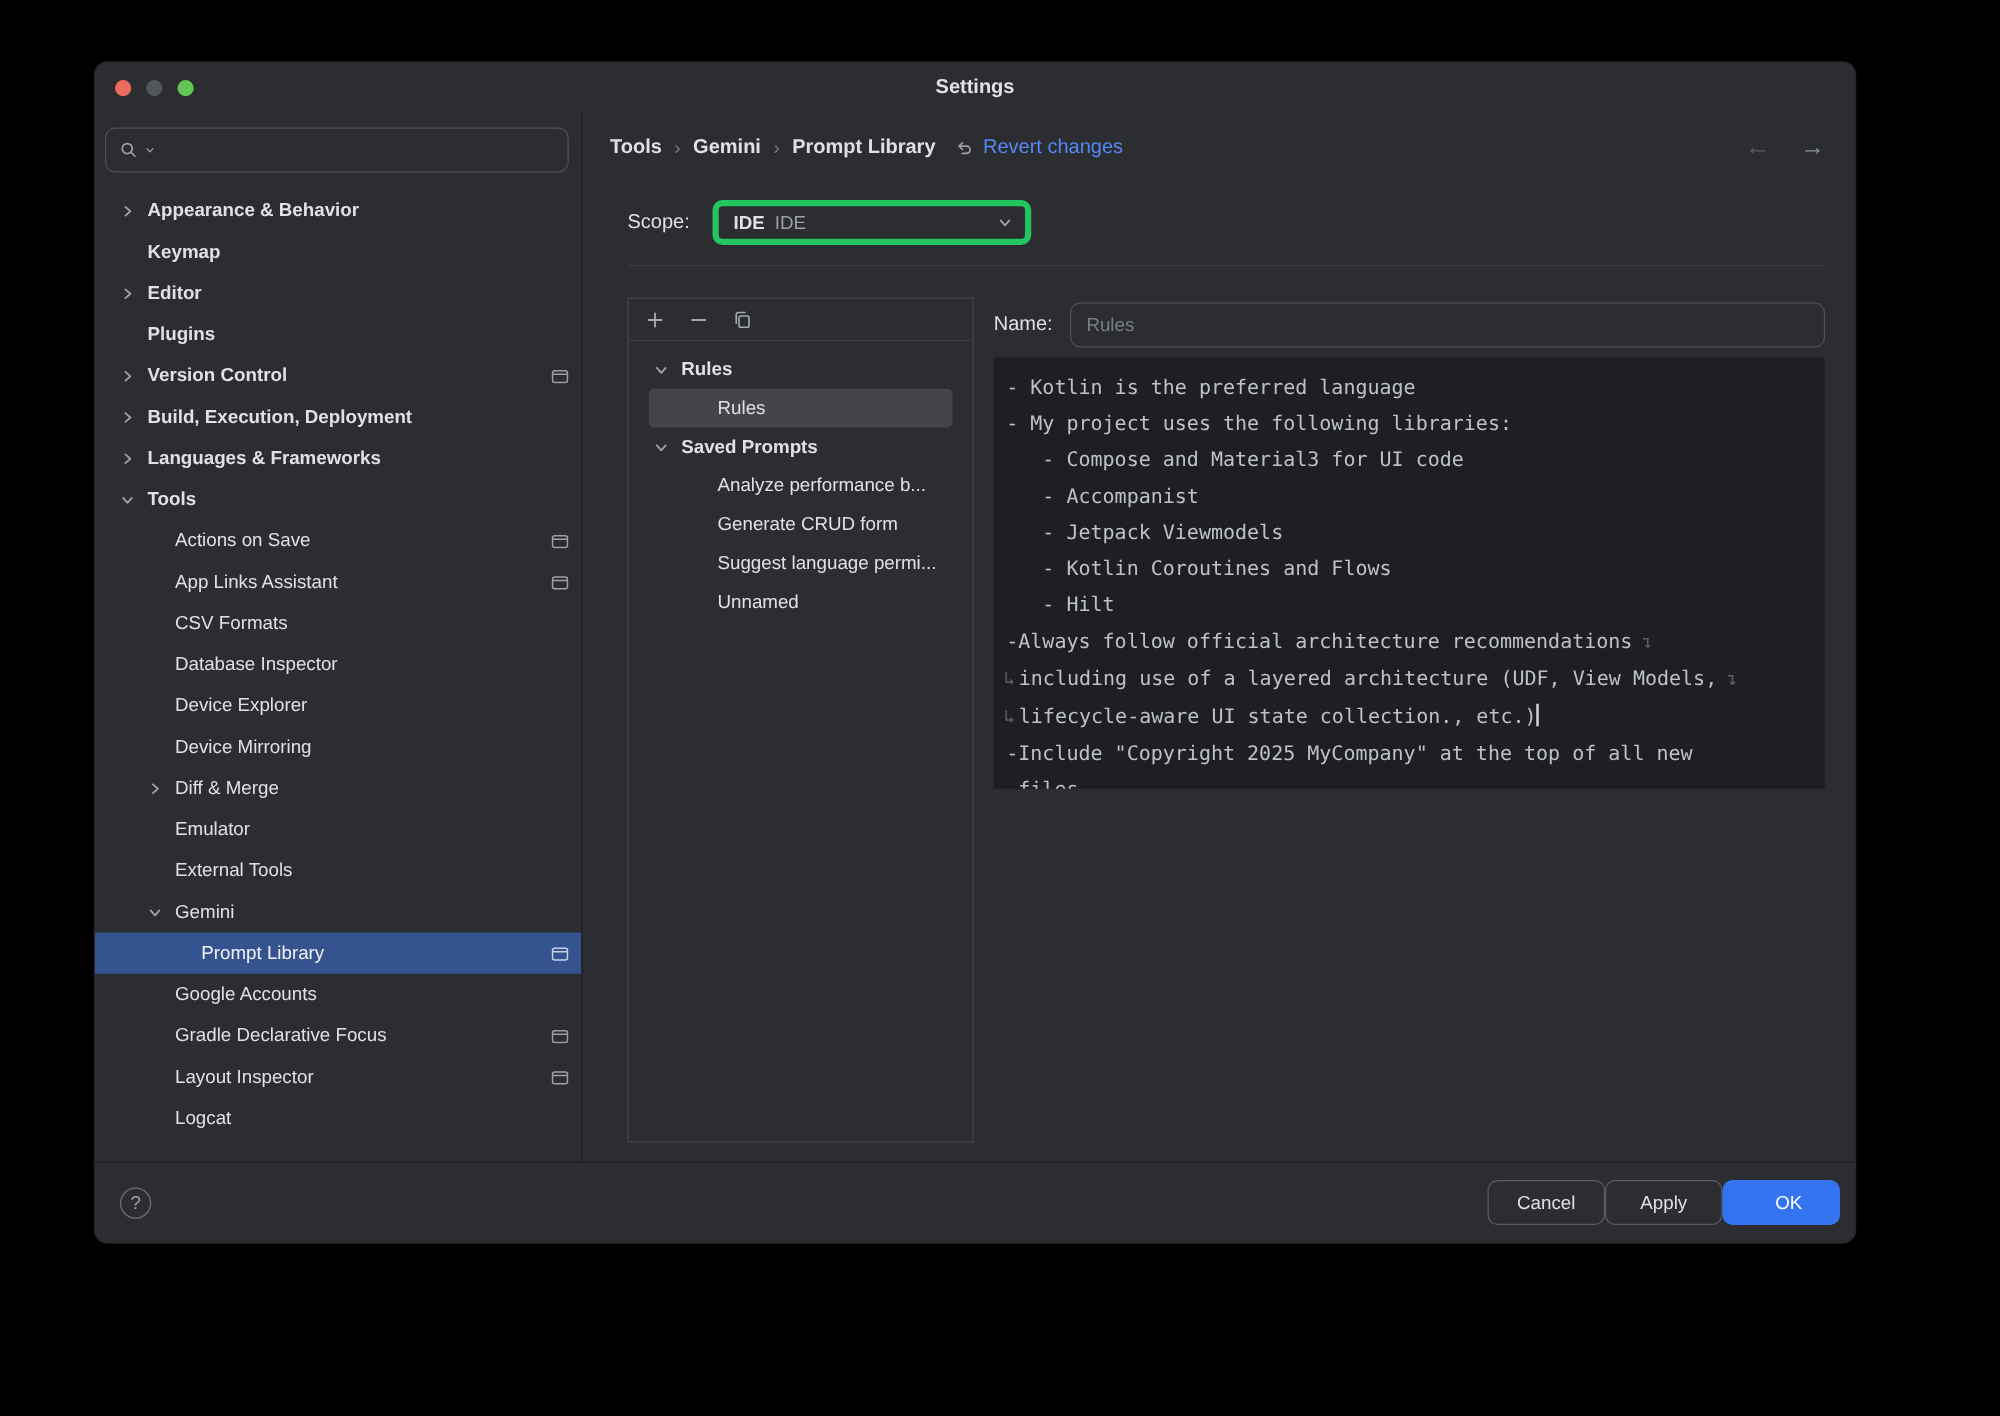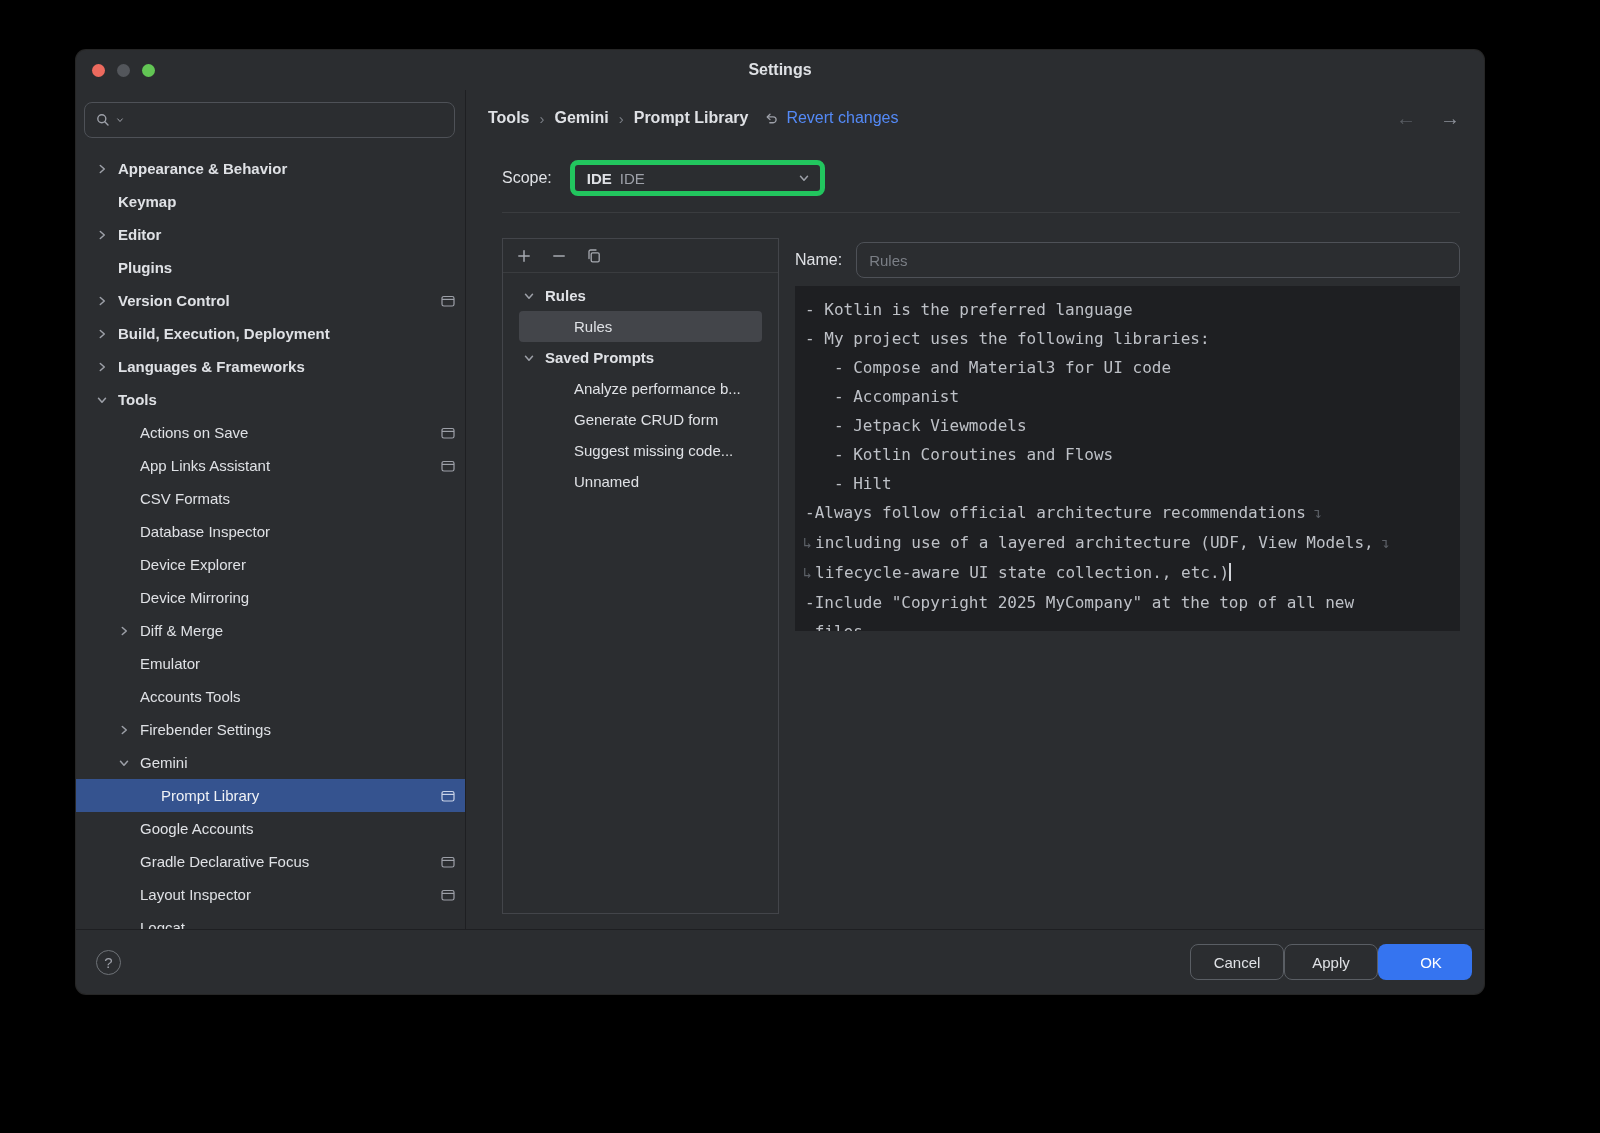--- a/index.html
+++ b/index.html
@@ -263,29 +263,21 @@
               </svg>
             </span>
             <span class="lbl">Diff &amp; Merge</span>
           </div>
         <div class="srow l1">
             <span class="chev"></span>
             <span class="lbl">Emulator</span>
           </div>
         <div class="srow l1">
             <span class="chev"></span>
-            <span class="lbl">Accounts Tools</span>
-          </div>
-        <div class="srow l1">
-            <span class="chev">
-              <svg width="12" height="12">
-                <use href="#i-chev-r"></use>
-              </svg>
-            </span>
-            <span class="lbl">Firebender Settings</span>
+            <span class="lbl">External Tools</span>
           </div>
         <div class="srow l1">
             <span class="chev">
               <svg width="12" height="12">
                 <use href="#i-chev-d"></use>
               </svg>
             </span>
             <span class="lbl">Gemini</span>
           </div>
         <div class="srow l2 selected">
@@ -406,21 +398,21 @@
                 </span>
                 <span>Saved Prompts</span>
               </div>
             <div class="prow child">
                 <span>Analyze performance b...</span>
               </div>
             <div class="prow child">
                 <span>Generate CRUD form</span>
               </div>
             <div class="prow child">
-                <span>Suggest missing code...</span>
+                <span>Suggest language permi...</span>
               </div>
             <div class="prow child">
                 <span>Unnamed</span>
               </div>
           </div>
         </div>
 
         <div class="detail-panel">
           <div class="name-row">
             <span class="name-label">Name:</span>

